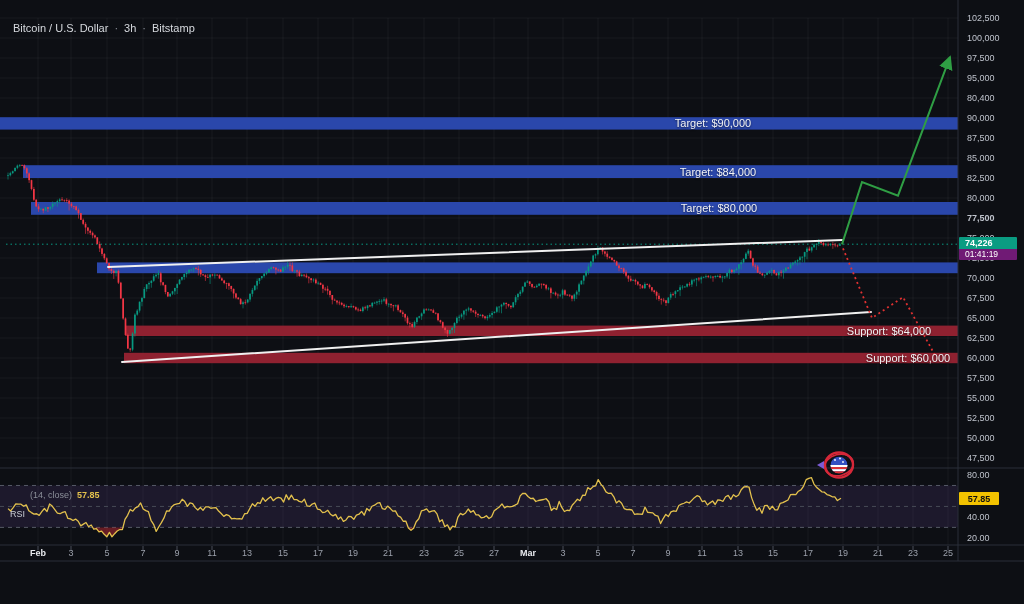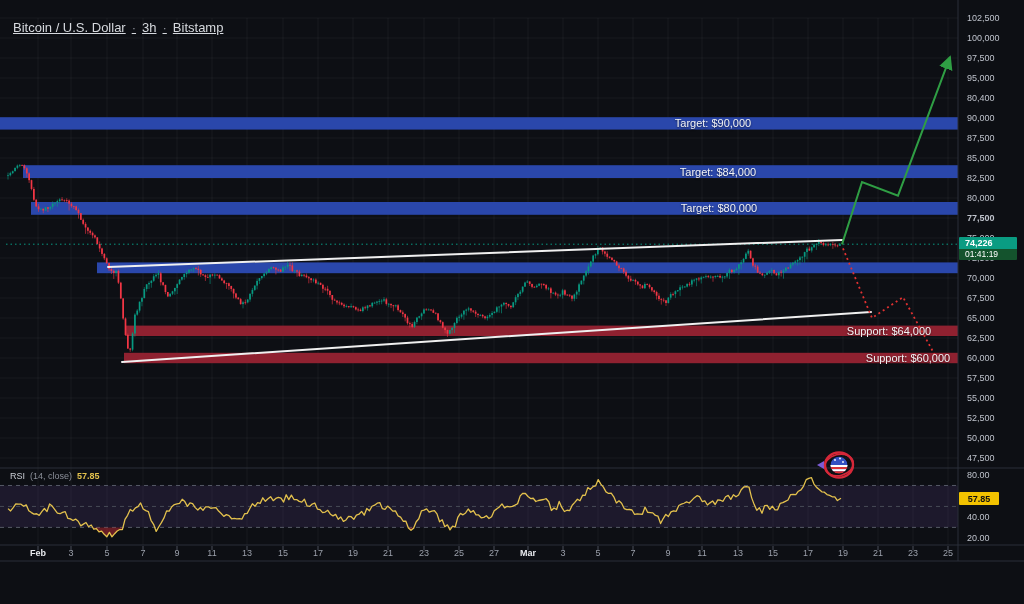--- a/index.html
+++ b/index.html
@@ -11,23 +11,22 @@
   }
   .topbar {
     position:absolute; left:0; top:0; width:1024px; height:17px;
     background:#000; border-bottom:1px solid #2a2e39;
     display:flex; align-items:center; padding-left:8px;
     color:#e9eaec; font-size:9.5px; font-weight:bold; letter-spacing:.1px;
     z-index:30;
   }
   .legend {
     position:absolute; left:13px; top:21px; height:13px; z-index:25;
-    display:flex; align-items:center; gap:6px; font-size:13px; color:#d6d9de;
+    display:flex; align-items:center; gap:6px; font-size:11px; color:#d6d9de;
     white-space:nowrap;
-    text-decoration:underline;
   }
   .legend .ohlc { display:flex; gap:7px; }
   .legend .pair .k { color:#d6d9de; }
   .legend .pair .v { color:#2bbda1; }
   .legend .chg { color:#2bbda1; }
   svg.chart { position:absolute; left:0; top:0; z-index:5; }
   .axis-label {
     position:absolute; left:967px; transform:translateY(-50%);
     font-size:9px; color:#bfc3cc; z-index:10; white-space:nowrap;
   }
@@ -39,31 +38,31 @@
   .zone-label {
     position:absolute; transform:translate(-50%,-50%);
     font-size:11px; color:#f2f3f5; z-index:12; white-space:nowrap;
     text-shadow:0 1px 2px rgba(0,0,0,.6);
   }
   .price-tag {
     position:absolute; left:959px; top:237px; width:58px; z-index:15;
     font-size:9px; color:#fff; text-align:left; border-radius:1px; overflow:hidden;
   }
   .price-tag .p { background:#0a9c82; font-weight:bold; padding:1px 0 1px 6px; }
-  .price-tag .cd { background:#14532d; padding:0 0 1px 6px; font-size:8.5px; }
+  .price-tag .cd { background:#701a75; padding:0 0 1px 6px; font-size:8.5px; }
   .rsi-tag {
     position:absolute; left:959px; top:492px; width:40px; height:13px; z-index:15;
     background:#f2c200; color:#111; font-size:9px; font-weight:bold;
     display:flex; align-items:center; justify-content:center; border-radius:1px;
   }
   .rsi-legend {
     position:absolute; left:10px; top:471px; z-index:12; font-size:9px;
     display:flex; gap:5px; align-items:center; white-space:nowrap;
   }
-  .rsi-legend .t { color:#c9ccd3; }
+  .rsi-legend .t { color:#c9ccd3;margin-top:38px; }
   .rsi-legend .pr { color:#8b8f99; }
   .rsi-legend .val { color:#e3c14d; font-weight:bold; }
   .footer {
     position:absolute; left:0; top:561px; width:1024px; height:43px;
     background:#1e222b; z-index:20; display:flex; align-items:center; padding-left:13px;
   }
   .brand { display:flex; align-items:center; gap:7px; }
   .brand-name { color:#dfe1e5; font-size:14px; font-weight:bold; letter-spacing:.2px; }
   .sticker { position:absolute; left:816px; top:448px; z-index:14; }
 </style>

